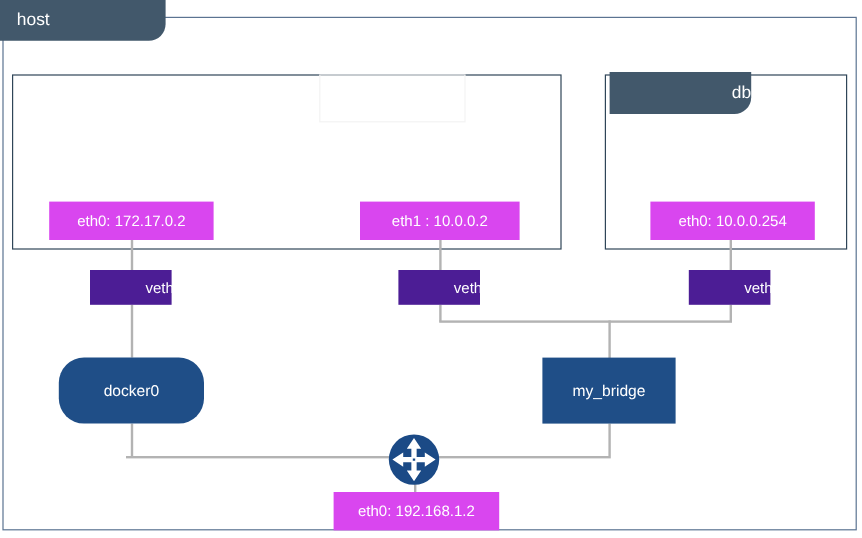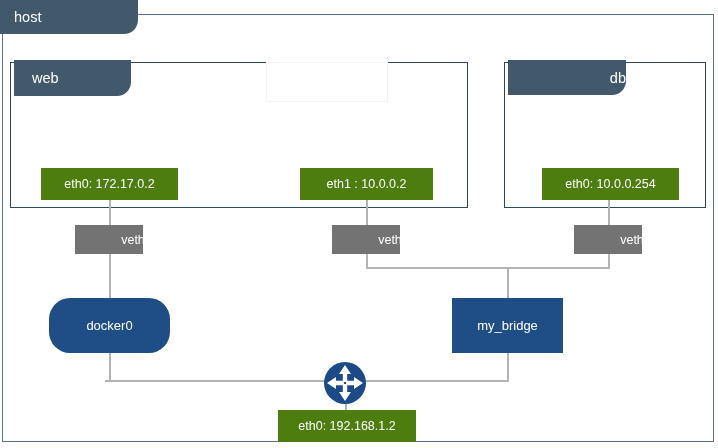--- a/index.html
+++ b/index.html
@@ -31,22 +31,22 @@
              border:1px solid #f3f3f3;box-sizing:border-box;background:transparent;}
 
   
   .line{position:absolute;background:#b3b3b3;}
   .vline{width:1.5px;}
   .hline{height:1.5px;}
 
   
   .node{position:absolute;box-sizing:border-box;display:flex;align-items:center;
         justify-content:center;color:#ffffff;text-align:center;}
-  .node.iface{background:#4d7c0f;font-size:12.5px;}
-  .node.veth{background:#737373;font-size:12.5px;padding-left:48px;}
+  .node.iface{background:#d946ef;font-size:12.5px;}
+  .node.veth{background:#4c1d95;font-size:12.5px;padding-left:48px;}
   .node.bridge{background:#1f4e87;font-size:13px;}
 
   
   .router{position:absolute;left:323px;top:361px;width:44px;height:44px;}
   .router svg{display:block;}
 </style>
 </head>
 <body>
 
 <div id="canvas">
@@ -54,23 +54,20 @@
   <div class="host-frame"></div>
 
   <div class="tab host">
     <span>host</span>
   </div>
 
   <div class="container-box box-web"></div>
   <div class="ghost-box"></div>
   <div class="container-box box-db"></div>
 
-  <div class="tab web">
-    <span>web</span>
-  </div>
   <div class="tab db">
     <span>db</span>
   </div>
 
   <div class="line vline" style="left:109px;top:200px;height:26px;"></div>
 
   <div class="line vline" style="left:109px;top:254px;height:44px;"></div>
 
   <div class="line vline" style="left:109px;top:353px;height:27px;"></div>
 

